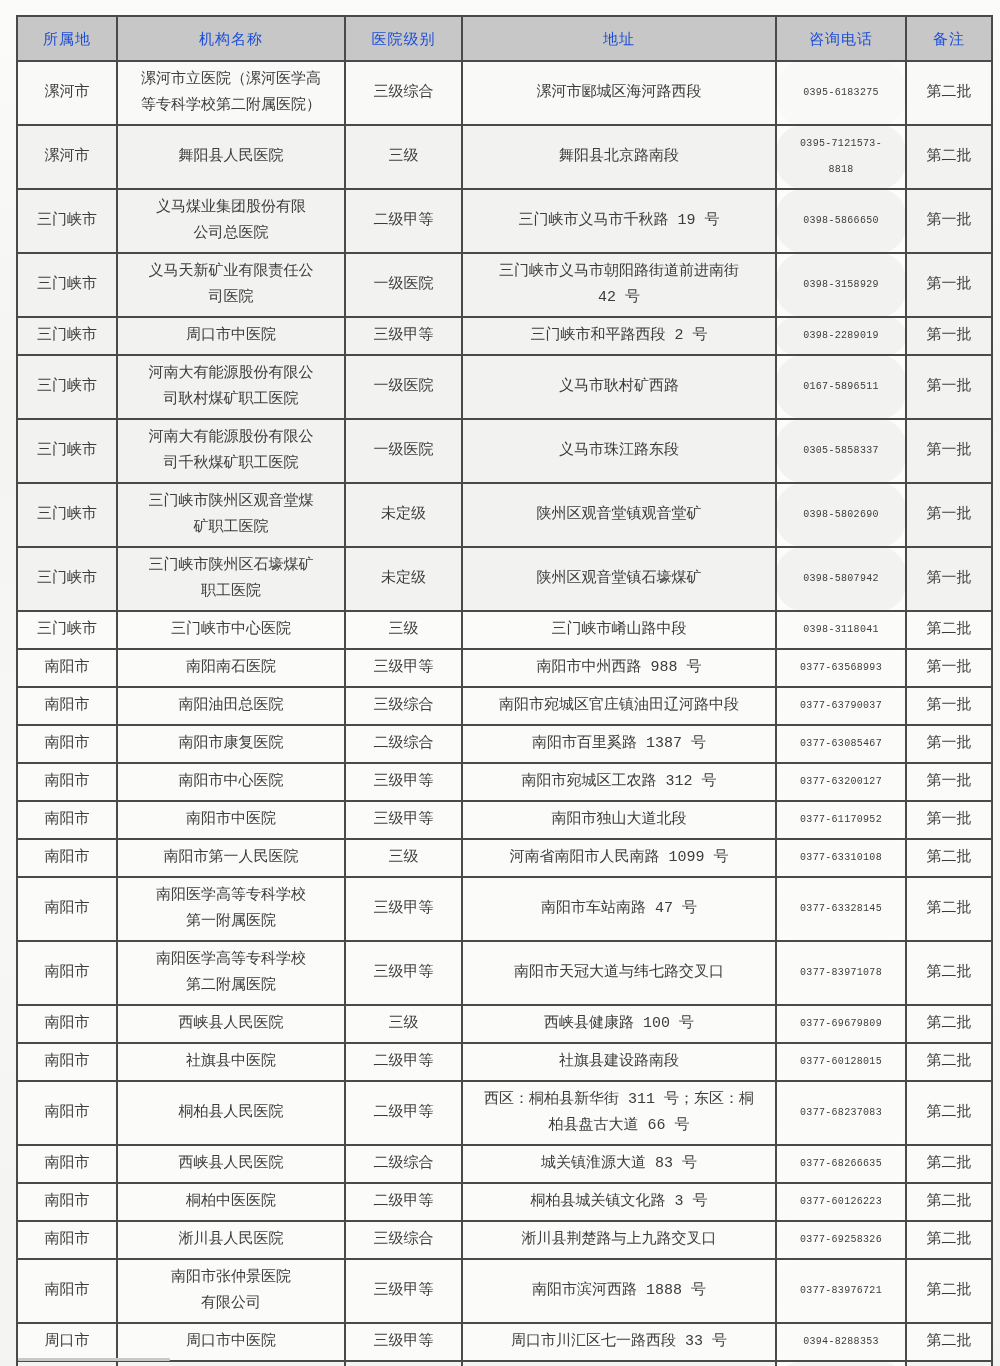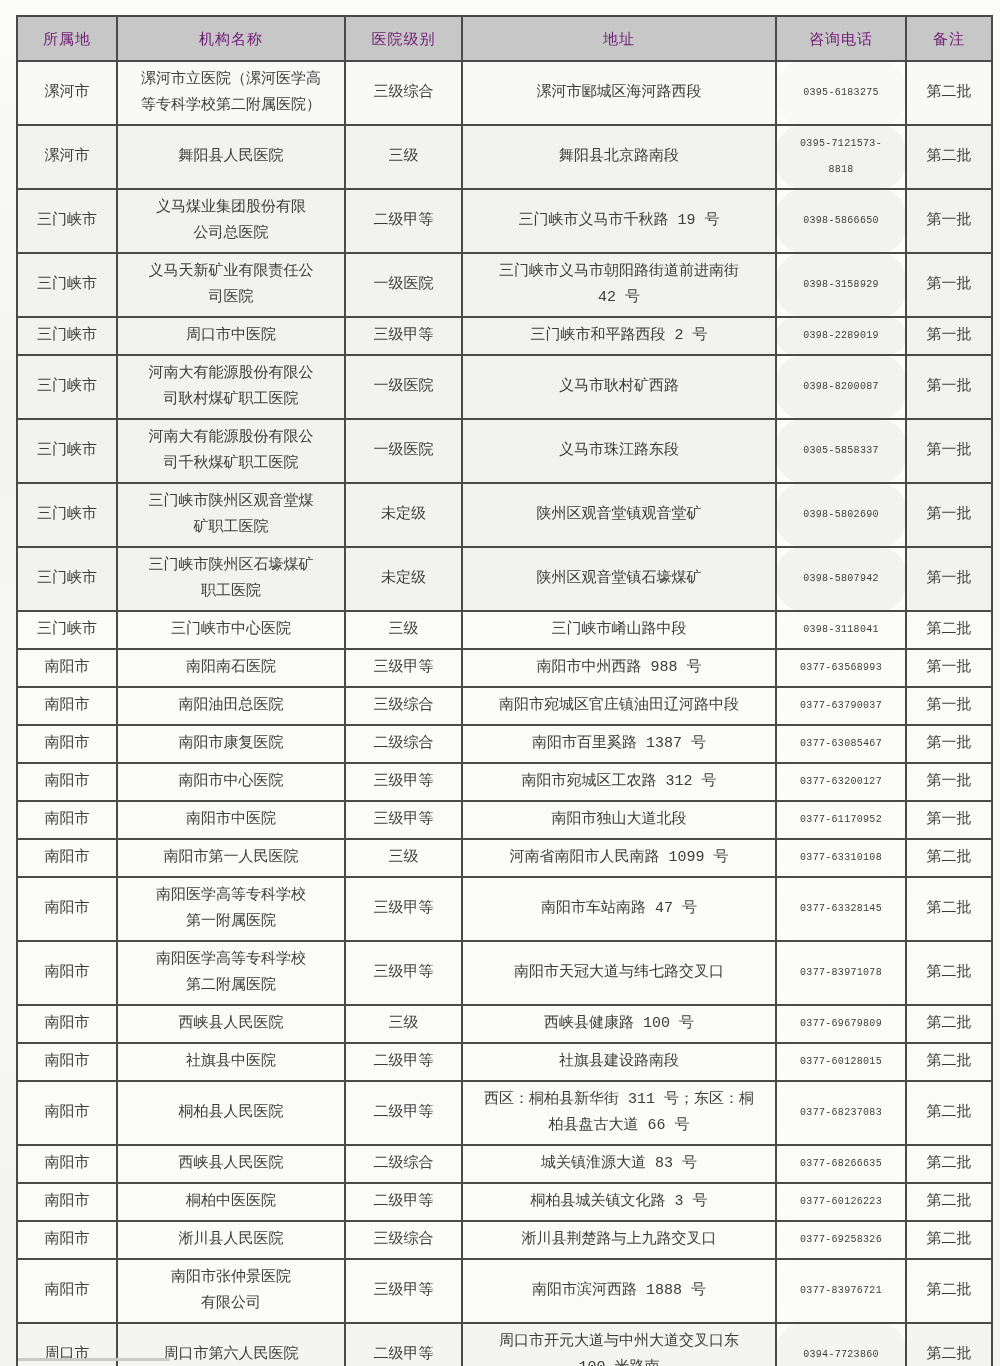--- a/index.html
+++ b/index.html
@@ -34,21 +34,21 @@
     vertical-align: middle;
     padding: 5px 6px;
     font-size: 15px;
     line-height: 26px;
     white-space: pre-line;
     font-weight: normal;
   }
   thead th {
     background: #c7c7c7;
     height: 45px;
-    color: #701a75;
+    color: #1d4ed8;
     letter-spacing: 1px;
   }
   tbody td { min-height: 35px; }
   tbody tr { height: 36px; font-family: Liberation Mono, monospace; }
   
   tbody tr:nth-child(n+2):nth-child(-n+9) td { background: #f2f2f1; }
   tbody tr:nth-child(1) td { background: #f9f9f8; }
   tbody tr:nth-child(n+10) td { background: #fbfbfa; }
   tbody tr:last-child td { background: #f4f4f3; }
   td.c-phone { font-size: 10px; letter-spacing: 0.3px; word-break: break-all; border-radius: 27px; }
@@ -131,21 +131,21 @@
     <td class="c-address">三门峡市和平路西段 2 号</td>
     <td class="c-phone">0398-2289019</td>
     <td class="c-note">第一批</td>
   </tr>
         <tr>
     <td class="c-region">三门峡市</td>
     <td class="c-name">河南大有能源股份有限公
 司耿村煤矿职工医院</td>
     <td class="c-level">一级医院</td>
     <td class="c-address">义马市耿村矿西路</td>
-    <td class="c-phone">0398-8200087</td>
+    <td class="c-phone">0167-5896511</td>
     <td class="c-note">第一批</td>
   </tr>
         <tr>
     <td class="c-region">三门峡市</td>
     <td class="c-name">河南大有能源股份有限公
 司千秋煤矿职工医院</td>
     <td class="c-level">一级医院</td>
     <td class="c-address">义马市珠江路东段</td>
     <td class="c-phone">0305-5858337</td>
     <td class="c-note">第一批</td>
@@ -291,20 +291,28 @@
     <td class="c-phone">0377-69258326</td>
     <td class="c-note">第二批</td>
   </tr>
         <tr>
     <td class="c-region">南阳市</td>
     <td class="c-name">南阳市张仲景医院
 有限公司</td>
     <td class="c-level">三级甲等</td>
     <td class="c-address">南阳市滨河西路 1888 号</td>
     <td class="c-phone">0377-83976721</td>
+    <td class="c-note">第二批</td>
+  </tr>
+        <tr>
+    <td class="c-region">周口市</td>
+    <td class="c-name">周口市中医院</td>
+    <td class="c-level">三级甲等</td>
+    <td class="c-address">周口市川汇区七一路西段 33 号</td>
+    <td class="c-phone">0394-8288353</td>
     <td class="c-note">第二批</td>
   </tr>
         <tr>
     <td class="c-region">周口市</td>
     <td class="c-name">周口市第六人民医院</td>
     <td class="c-level">二级甲等</td>
     <td class="c-address">周口市开元大道与中州大道交叉口东
 100 米路南</td>
     <td class="c-phone">0394-7723860</td>
     <td class="c-note">第二批</td>

